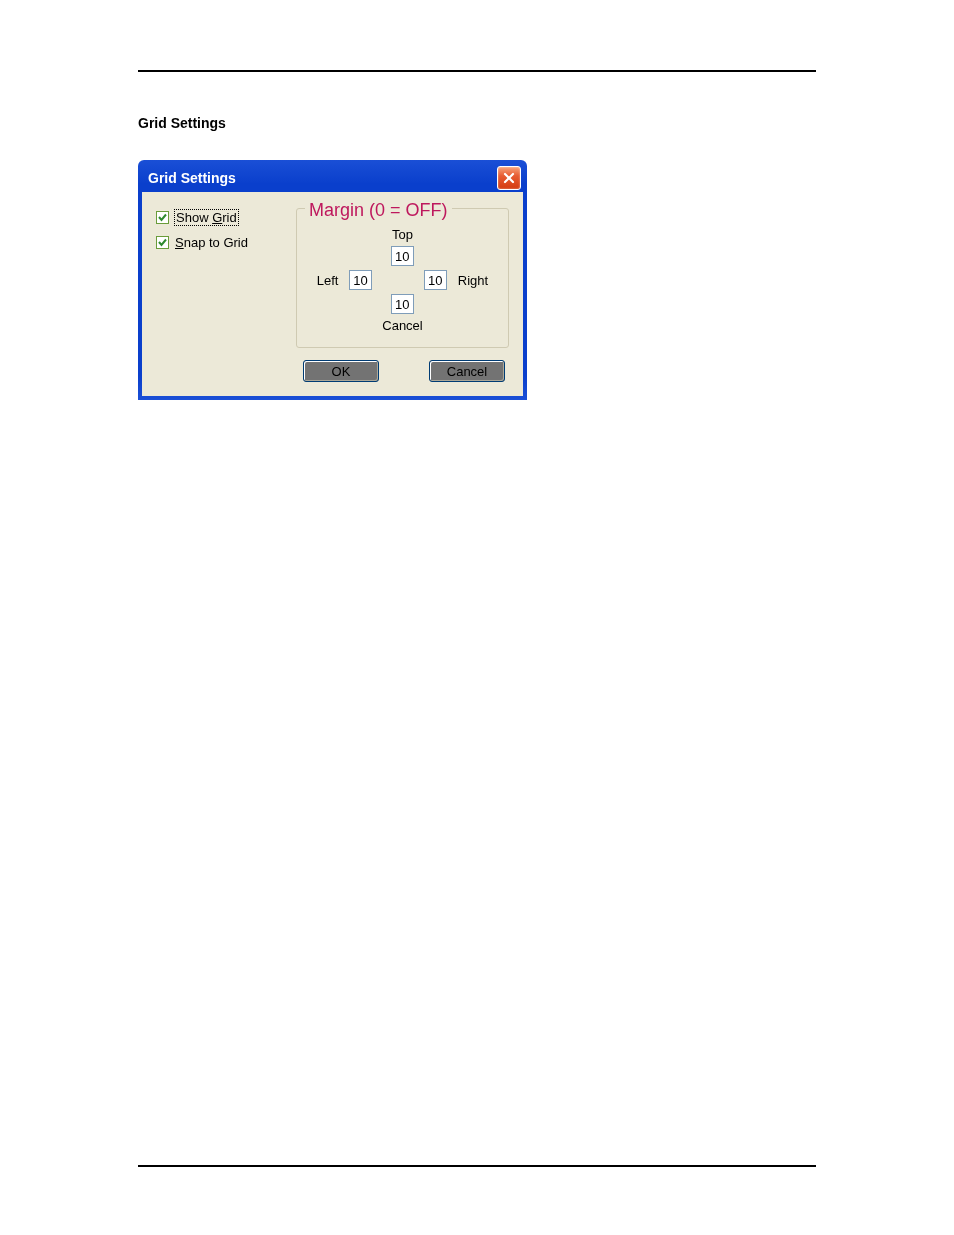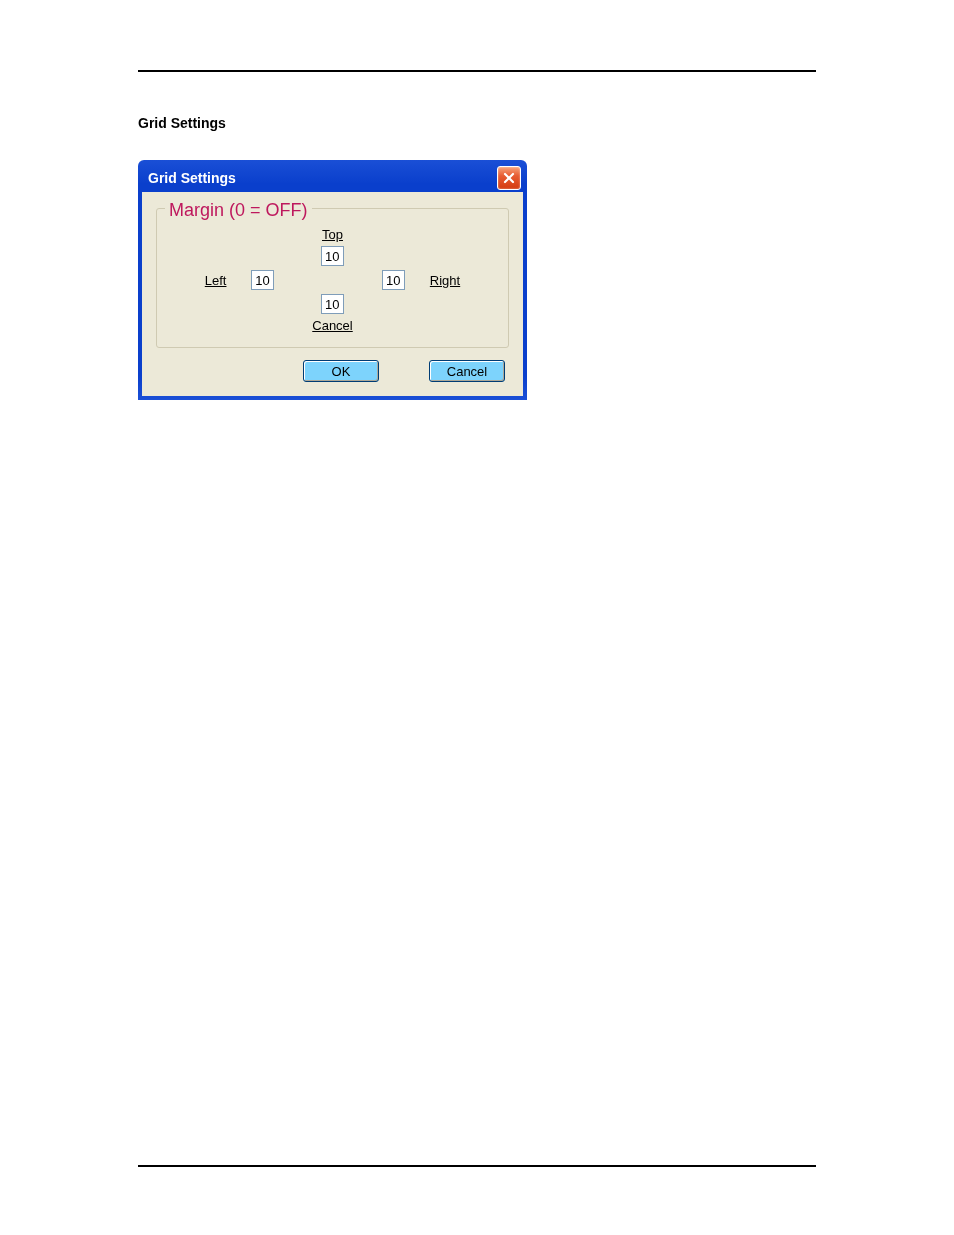--- a/index.html
+++ b/index.html
@@ -139,21 +139,20 @@
   }
 
   .margin-grid {
     display: grid;
     grid-template-columns: auto auto auto auto auto;
     grid-template-rows: auto auto auto auto auto;
     justify-items: center;
     align-items: center;
     row-gap: 4px;
     column-gap: 6px;
-    text-decoration: underline;
   }
   .m-top-label   { grid-column: 1 / 6; grid-row: 1; }
   .m-top-input   { grid-column: 1 / 6; grid-row: 2; }
   .m-left-label  { grid-column: 1; grid-row: 3; justify-self: end; }
   .m-left-input  { grid-column: 2; grid-row: 3; }
   .m-right-input { grid-column: 4; grid-row: 3; }
   .m-right-label { grid-column: 5; grid-row: 3; justify-self: start; }
   .m-bot-input   { grid-column: 1 / 6; grid-row: 4; }
   .m-bot-label   { grid-column: 1 / 6; grid-row: 5; }
 
@@ -174,21 +173,21 @@
     justify-content: flex-end;
     gap: 50px;
     padding-right: 4px;
     padding-left: 140px;
     margin-top: 2px;
     box-sizing: border-box;
   }
   .btn {
     min-width: 76px;
     height: 22px;
-    background: #7dd3fc;
+    background: #737373;
     border: 1px solid #003c74;
     border-radius: 3px;
     box-shadow: inset 1px 1px 0 #fff, inset -1px -1px 0 #aca899;
     font-family: Tahoma, sans-serif;
     font-size: 13px;
     cursor: default;
     display: inline-flex;
     align-items: center;
     justify-content: center;
   }
@@ -206,20 +205,45 @@
     <span class="close-btn">
       <svg width="12" height="12" viewBox="0 0 12 12">
         <line x1="2" y1="2" x2="10" y2="10" stroke="#fff" stroke-width="2.2" stroke-linecap="round"></line>
         <line x1="10" y1="2" x2="2" y2="10" stroke="#fff" stroke-width="2.2" stroke-linecap="round"></line>
       </svg>
     </span>
   </div>
 
   <div class="client">
 
+    <div class="left-col">
+
+      <div class="chk-row">
+        <span class="chk">
+          <svg width="11" height="11" viewBox="0 0 11 11">
+            <polyline points="2,5 4.5,8 9,2.5" fill="none" stroke="#2f8a2f" stroke-width="2"></polyline>
+          </svg>
+        </span>
+        <span class="chk-label focused">
+          <span>Show </span><span class="underline-hotkey">G</span><span>rid</span>
+        </span>
+      </div>
+
+      <div class="chk-row">
+        <span class="chk">
+          <svg width="11" height="11" viewBox="0 0 11 11">
+            <polyline points="2,5 4.5,8 9,2.5" fill="none" stroke="#2f8a2f" stroke-width="2"></polyline>
+          </svg>
+        </span>
+        <span class="chk-label">
+          <span class="underline-hotkey">S</span><span>nap to Grid</span>
+        </span>
+      </div>
+
+    </div>
 
     <div class="fieldset">
       <div class="legend">Margin   (0 = OFF)</div>
 
       <div class="margin-grid">
         <span class="m-top-label">Top</span>
         <span class="m-top-input">
           <input class="num-input" value="10" style="">
         </span>
 

